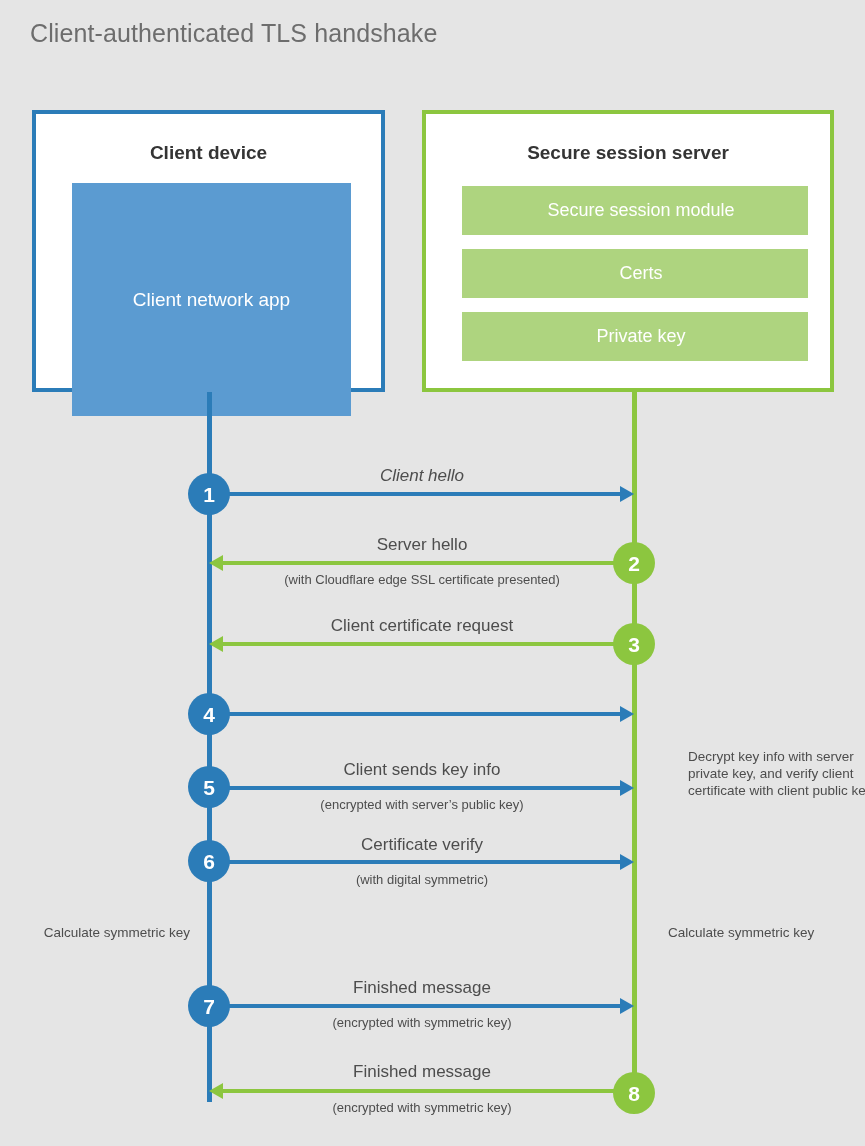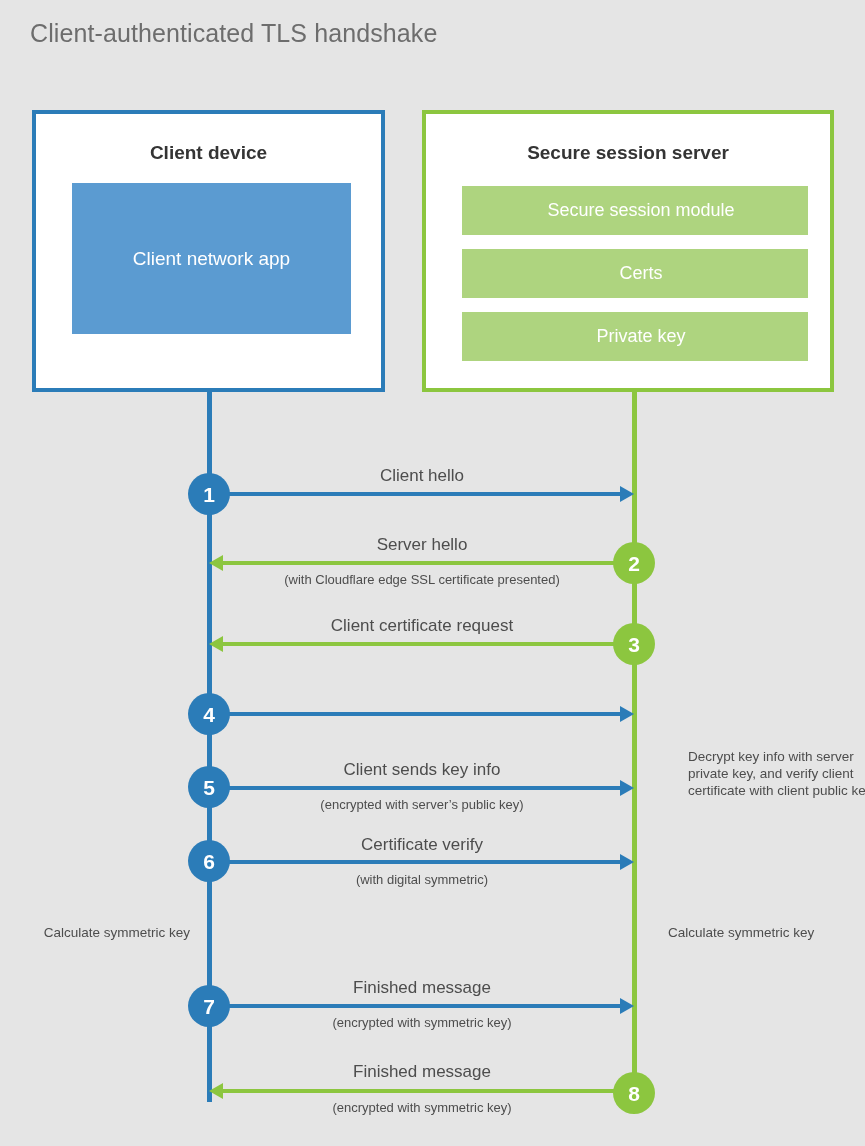--- a/index.html
+++ b/index.html
@@ -61,21 +61,21 @@
     text-align: center;
     font-size: 19px;
     font-weight: bold;
     color: #343434;
   }
   #client-app {
     position: absolute;
     left: 36px;
     top: 69px;
     width: 279px;
-    height: 151px;
+    height: 233px;
     background: #5b9bd1;
     color: #ffffff;
     font-size: 19px;
     line-height: 27px;
     display: flex;
     align-items: center;
     justify-content: center;
     text-align: center;
   }
   .server-bar {
@@ -210,21 +210,21 @@
   <div class="party-box" id="server-box">
     <div class="party-title">Secure session server</div>
     <div class="server-bar" id="server-bar-0">Secure session module</div>
     <div class="server-bar" id="server-bar-1">Certs</div>
     <div class="server-bar" id="server-bar-2">Private key</div>
   </div>
 
   <div class="lifeline" id="lifeline-client"></div>
   <div class="lifeline" id="lifeline-server"></div>
 
-  <div class="msg-label" style="left:210px; top:466px; width:424px;">Client hello</div>
+  <div class="msg-label" style="left:210px; top:466px; width:424px;font-style:italic;">Client hello</div>
   <div class="msg-arrow blue" style="left:209px; top:492px; width:412px;">
       <span class="head"></span>
     </div>
   <div class="step-badge blue" style="left:188px; top:473px;">1</div>
 
   <div class="msg-label" style="left:210px; top:535px; width:424px;">Server hello</div>
   <div class="msg-arrow green" style="left:222px; top:561px; width:412px;">
       <span class="head"></span>
     </div>
   <div class="msg-sub" style="left:210px; top:572px; width:424px;">(with Cloudflare edge SSL certificate presented)</div>

